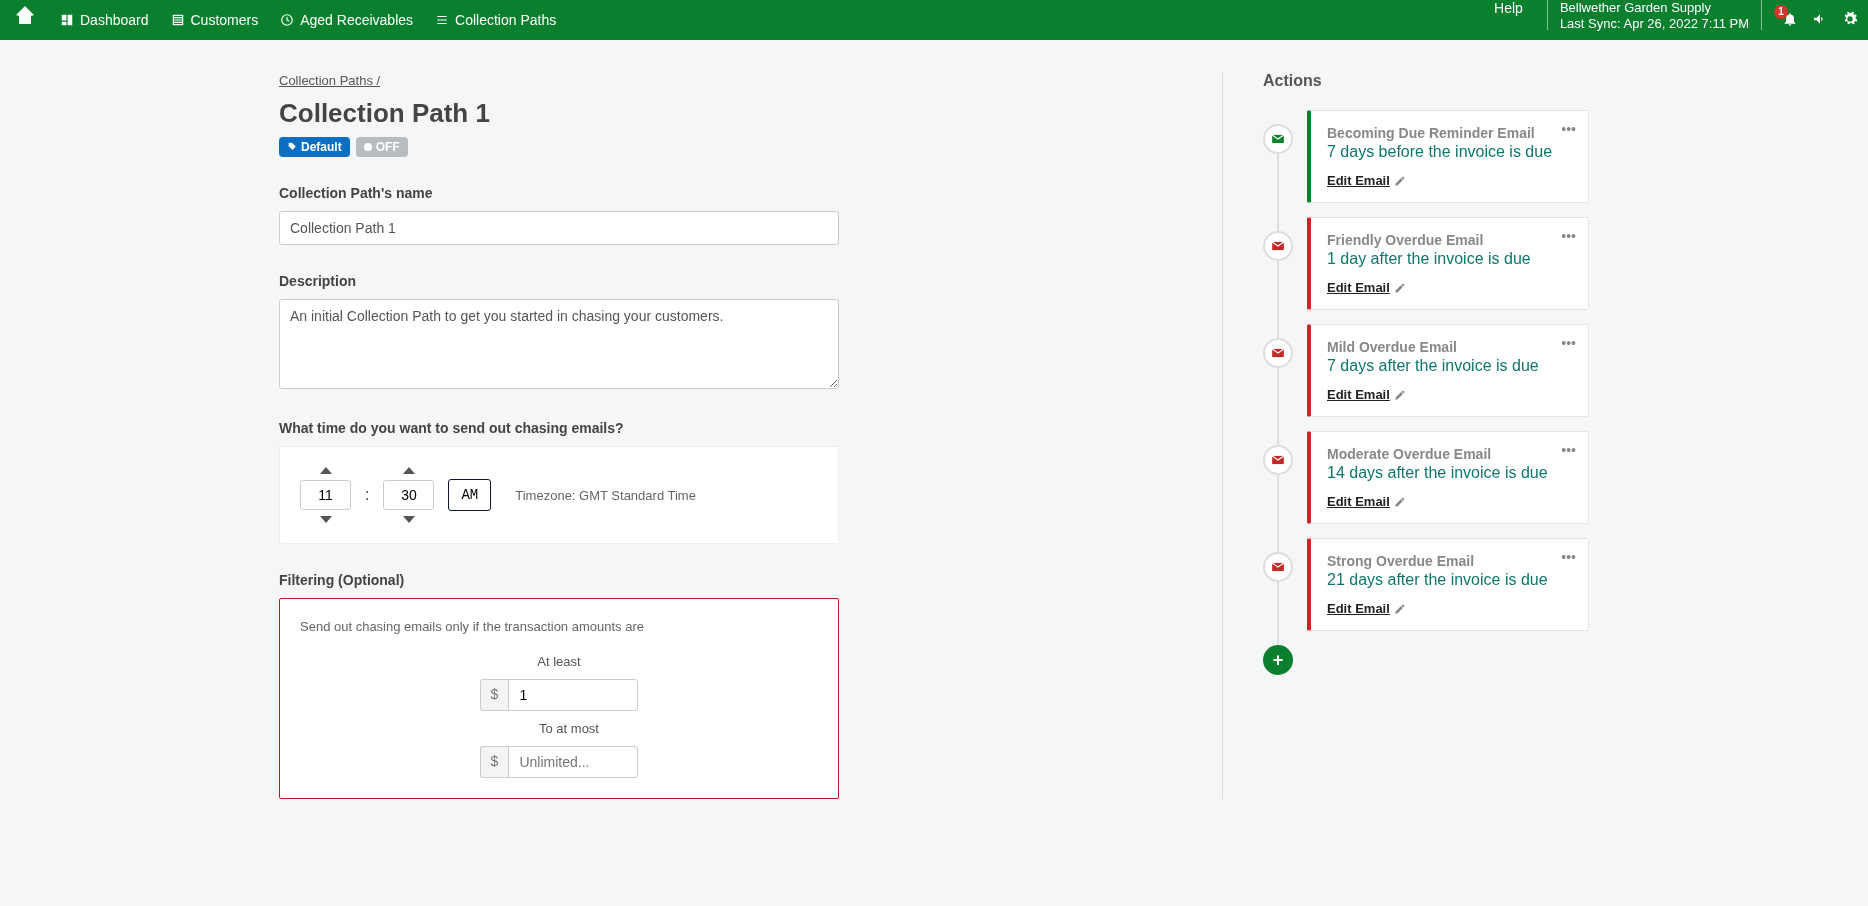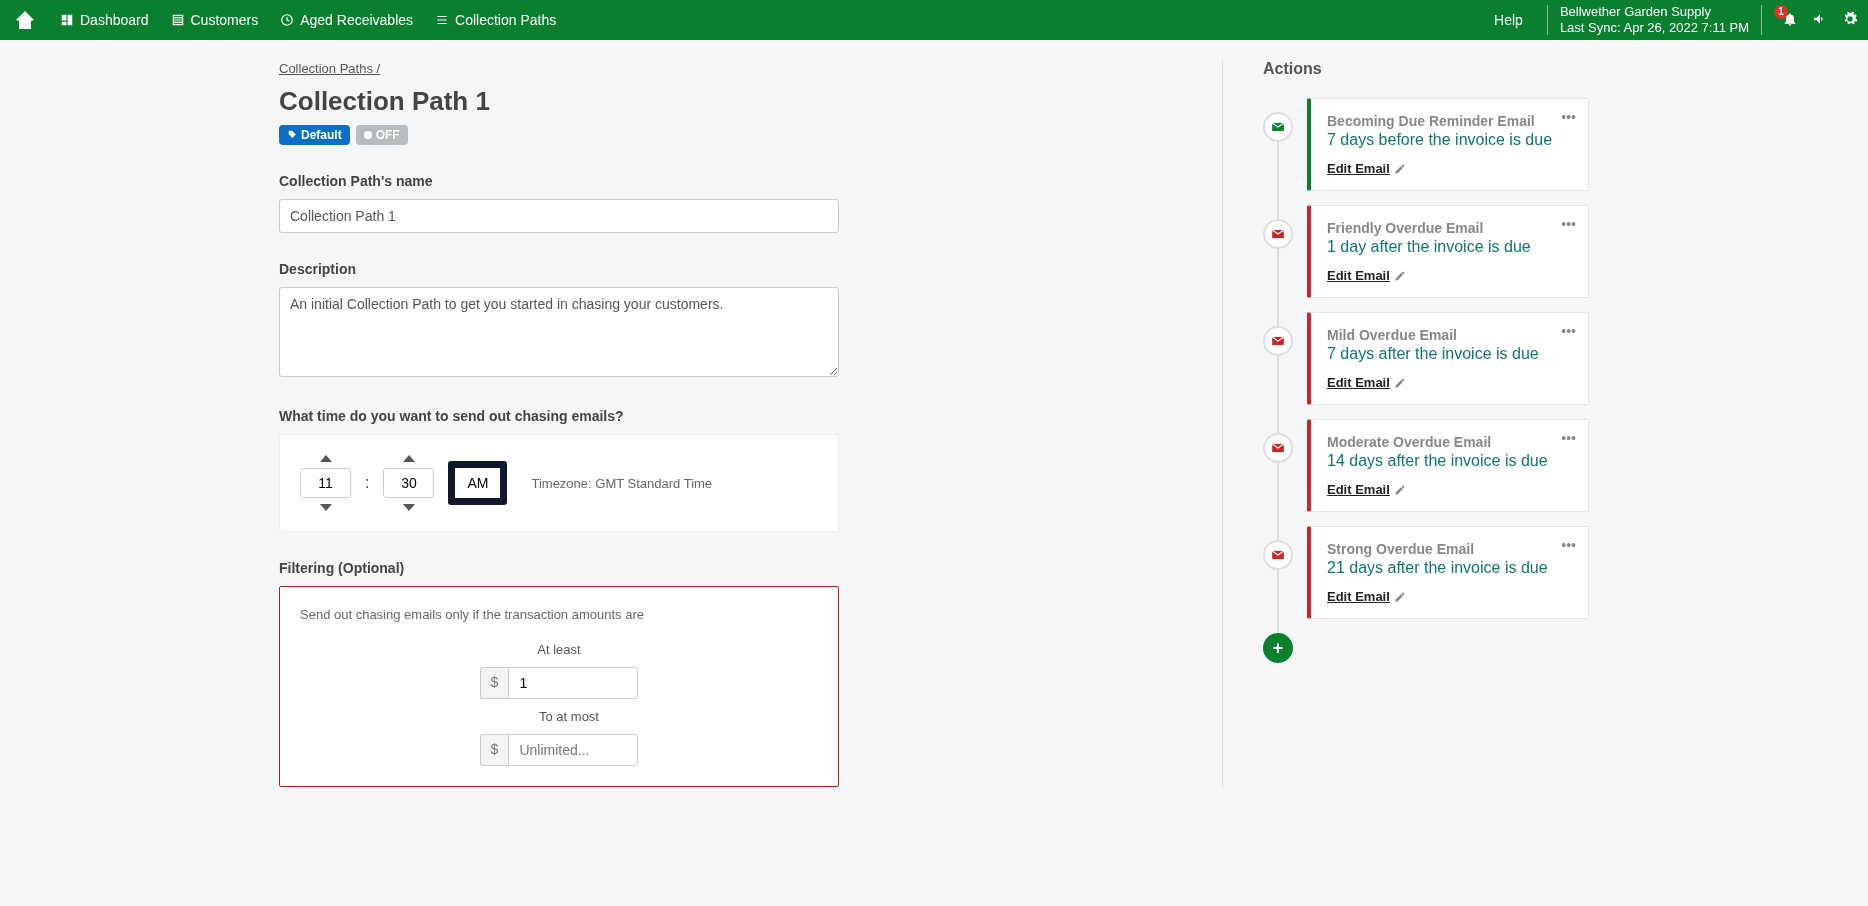--- a/index.html
+++ b/index.html
@@ -1,31 +1,31 @@
 <!DOCTYPE html>
 <html><head>
 <meta charset="utf-8">
 <style>
 * { box-sizing: border-box; margin: 0; padding: 0; }
 body { font-family: "Segoe UI", "Helvetica Neue", Arial, sans-serif; background: #f5f6f7; color: #333; font-size: 14px; }
-.topnav { background: #0a7f2e; height: 40px; display: flex; align-items: center; padding: 0 10px; color: #fff; }
+.topnav { background: #0a7f2e; height: 40px; display: flex; padding: 0 10px; color: #fff; }
 .topnav .logo { width: 30px; height: 30px; margin-right: 20px; display:flex; align-items:center; justify-content:center; }
 .topnav .nav-items { display: flex; gap: 22px; }
 .topnav .nav-item { display: flex; align-items: center; gap: 6px; cursor: pointer; font-size: 14px; }
 .topnav .nav-item .nicon { width: 14px; height: 14px; display:inline-block; }
 .topnav .spacer { flex: 1; }
 .topnav .help { margin-right: 12px; cursor: pointer; }
 .topnav .vbar { width: 1px; height: 30px; background: rgba(255,255,255,0.5); margin: 0 12px; }
 .topnav .company { font-size: 13px; line-height: 1.2; }
 .topnav .right-icons { display: flex; align-items: center; gap: 14px; margin-left: 8px; }
 .topnav .bell-wrap { position: relative; }
 .topnav .notif-badge { position: absolute; top: -6px; left: -8px; background: #d9342b; color: #fff; font-size: 10px; width: 14px; height: 14px; border-radius: 50%; display: flex; align-items: center; justify-content: center; font-weight:bold; }
 .icon-svg { fill: #fff; }
 
-.page { max-width: 1310px; margin: 0 auto; padding: 20px 0 40px; display: flex; }
+.page { max-width: 1310px; margin: 12px auto; padding: 20px 0 40px; display: flex; }
 .left-col { flex: 1; padding-right: 40px; }
 .right-col { width: 367px; border-left: 1px solid #ddd; padding-left: 40px; }
 
 .breadcrumb { font-size: 13px; color: #555; text-decoration: underline; }
 h1.page-title { font-size: 26px; font-weight: 700; color: #444; margin-top: 10px; }
 .badges { margin-top: 8px; display: flex; gap: 6px; }
 .badge { border-radius: 4px; padding: 3px 8px; font-size: 12px; font-weight: 700; display: inline-flex; align-items: center; gap: 4px; }
 .badge.default { background: #0a6fc2; color: #fff; }
 .badge.off { background: #b7bcc1; color: #fff; }
 .tag-icon { width:10px; height:10px; fill:#fff; }
@@ -35,21 +35,21 @@
 .text-input { width: 560px; max-width:100%; border: 1px solid #ccc; border-radius: 3px; padding: 8px 10px; font-size: 14px; color: #555; background:#fff; }
 .textarea { width: 560px; max-width:100%; height: 90px; border: 1px solid #ccc; border-radius: 3px; padding: 8px 10px; font-size: 14px; color: #555; resize: both; background:#fff; font-family:inherit; }
 
 .time-card { background: #fff; border: 1px solid #eee; border-radius: 2px; padding: 20px; width: 560px; max-width:100%; display: flex; align-items: center; gap: 14px; }
 .spinner { display: flex; flex-direction: column; align-items: center; }
 .spinner .arrow { width: 0; height: 0; border-left: 6px solid transparent; border-right: 6px solid transparent; cursor: pointer; }
 .spinner .arrow.up { border-bottom: 7px solid #555; margin-bottom: 6px; }
 .spinner .arrow.down { border-top: 7px solid #555; margin-top: 6px; }
 .spinner-input { width: 51px; text-align: center; border: 1px solid #ccc; border-radius: 3px; padding: 6px 0; font-size: 14px; background:#fff; }
 .colon { font-size: 16px; color: #444; }
-.ampm-btn { border: 7px solid #0f172a; border-radius: 3px; padding: 7px 12px; font-size: 14px; background: #fff; cursor: pointer; }
+.ampm-btn { border: 1px solid #0f172a; border-radius: 3px; padding: 7px 12px; font-size: 14px; background: #fff; cursor: pointer; font-family: Liberation Mono, monospace; }
 .tz-text { color: #666; font-size: 13px; margin-left: 10px; }
 
 .filtering-card { background: #fff; border: 1px solid #b91c1c; border-radius: 2px; padding: 20px; width: 560px; max-width:100%; }
 .filtering-card .hint { color: #666; font-size: 13px; margin-bottom: 20px; }
 .filter-row { display: flex; align-items: center; gap: 10px; flex-direction: column; }
 .filter-row .lbl { font-size: 13px; color: #555; }
 .input-group { display: flex; }
 .input-addon { border: 1px solid #ccc; border-right: none; background: #f4f4f4; padding: 6px 10px; color: #777; border-radius: 3px 0 0 3px; }
 .input-group input { border: 1px solid #ccc; border-radius: 0 3px 3px 0; padding: 7px 10px; font-size: 14px; width: 130px; background:#fff; }
 

